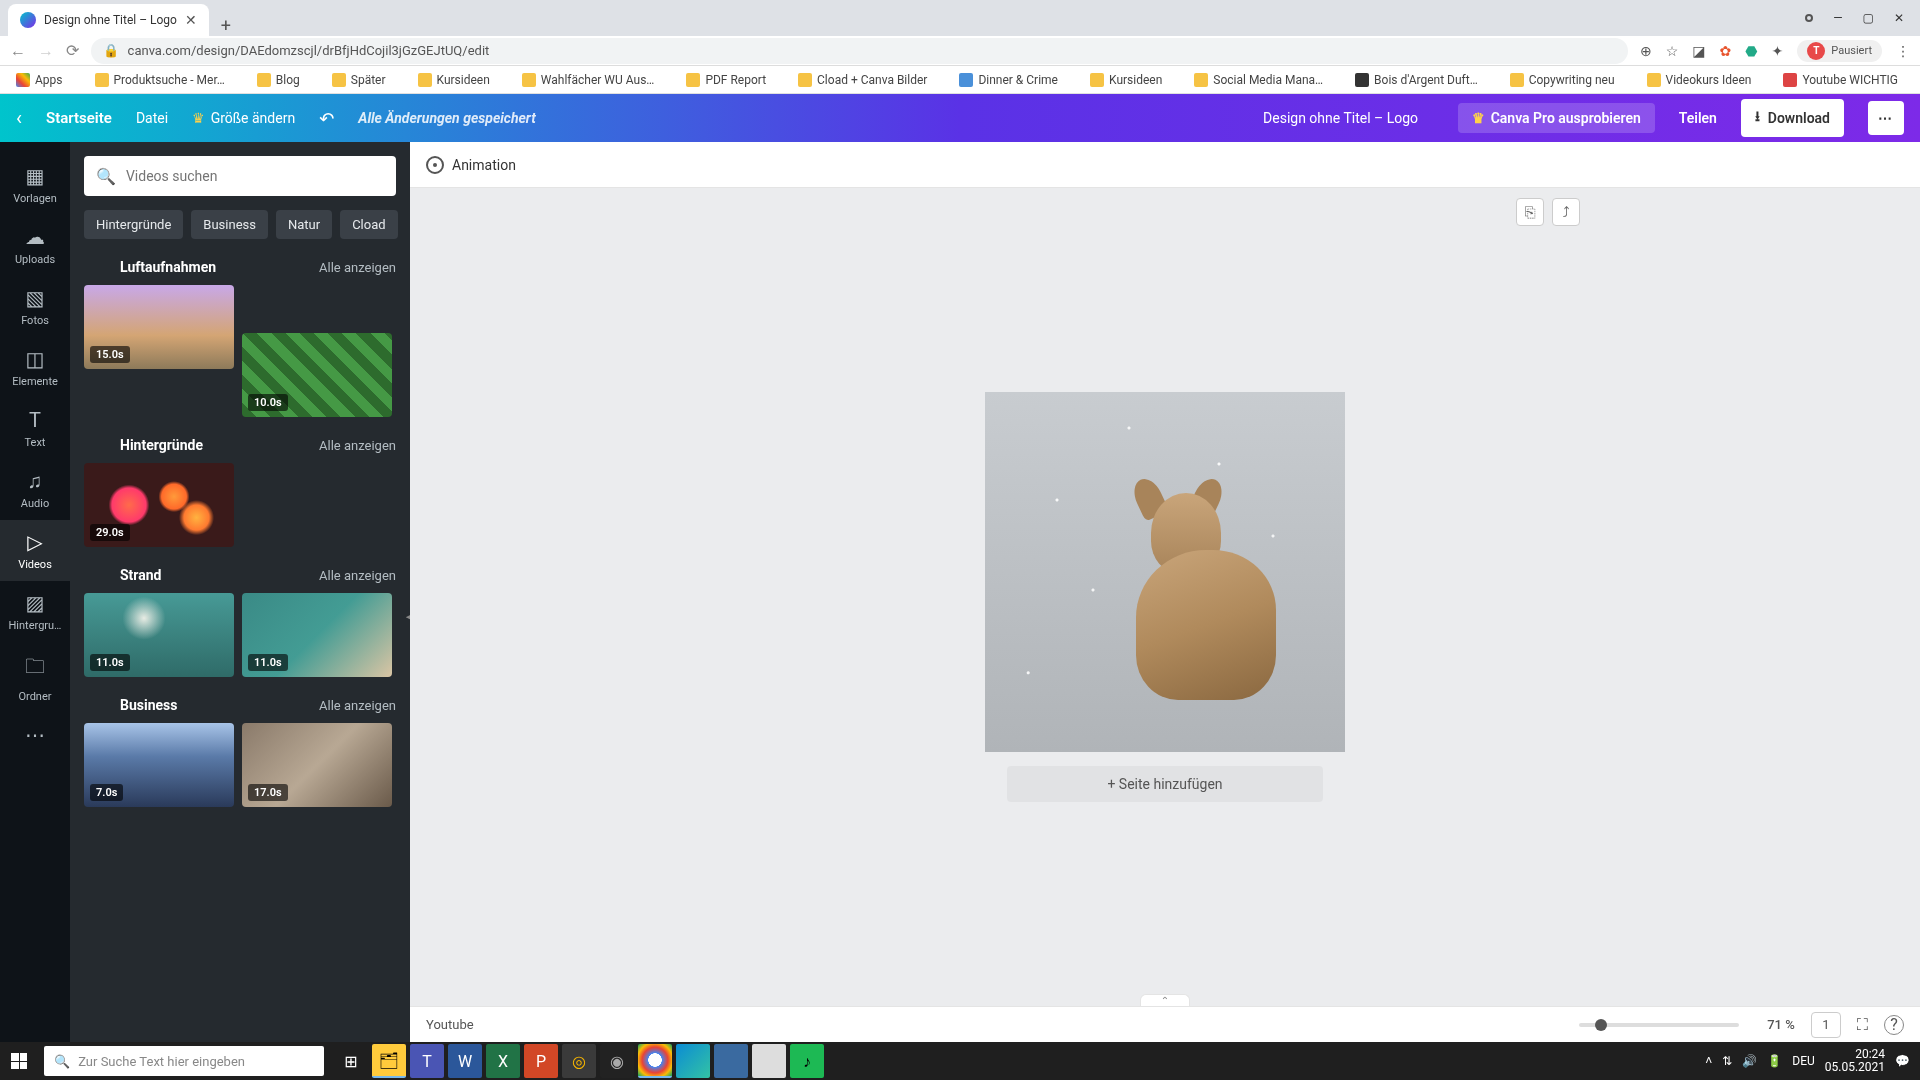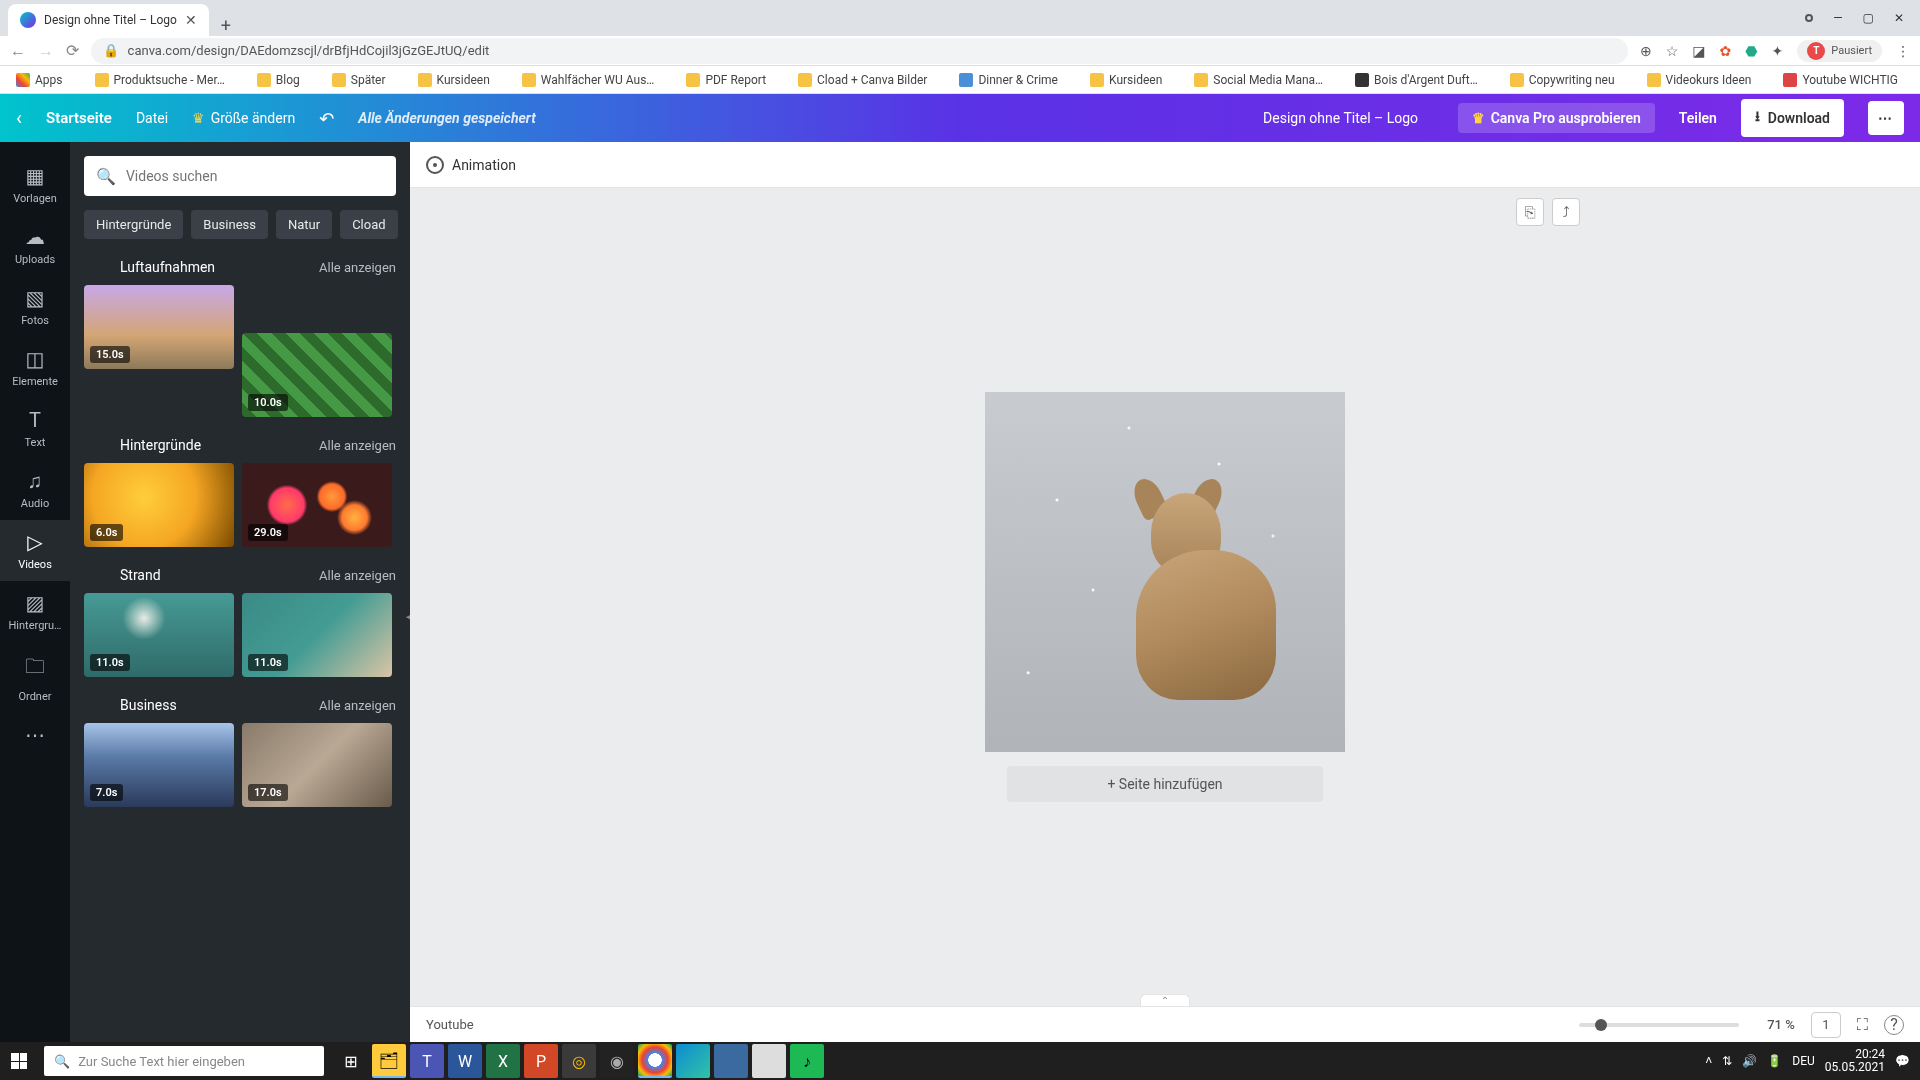--- a/index.html
+++ b/index.html
@@ -49,21 +49,21 @@
 .side-panel { width: 340px; background: #252a2f; color: #fff; padding: 14px; display: flex; flex-direction: column; overflow: hidden; position: relative; }
 .search-wrap { background: #fff; border-radius: 4px; height: 40px; display: flex; align-items: center; padding: 0 12px; gap: 10px; }
 .search-wrap input { border: none; outline: none; flex: 1; font-size: 14px; color: #333; }
 .search-icon { color: #888; }
 .chips { display: flex; gap: 8px; margin-top: 14px; align-items: center; }
 .chip { background: #3a4047; border-radius: 4px; padding: 7px 12px; font-size: 13px; color: #e6e9ec; white-space: nowrap; }
 .chip-next { color: #e6e9ec; margin-left: 4px; cursor: pointer; }
 
 .cat-section { margin-top: 20px; }
 .cat-head { display: flex; justify-content: space-between; align-items: center; margin-bottom: 10px; font-size: 14px; }
-.cat-title { font-weight: 400; padding-left: 36px; }
+.cat-title { font-weight: 700; padding-left: 36px; }
 .cat-all { color: #b4bdc3; font-size: 13px; cursor: pointer; }
 .thumbs { display: flex; gap: 8px; }
 .thumb { position: relative; width: 150px; height: 84px; border-radius: 4px; overflow: hidden; background: #444; cursor: pointer; }
 .thumb .dur { position: absolute; bottom: 6px; left: 6px; background: rgba(0,0,0,0.6); color: #fff; font-size: 11px; padding: 2px 6px; border-radius: 3px; font-weight: 600; }
 .t-aerial1 { background: linear-gradient(180deg,#c8a8e8 0%, #d4a574 60%, #8d7a5a 100%); }
 .t-aerial2 { background: repeating-linear-gradient(45deg,#2d6b2d,#2d6b2d 10px,#459945 10px,#459945 20px); margin-top: 48px; }
 .t-bg1 { background: radial-gradient(circle at 40% 40%, #ffce3a, #f5a623, #7a4a00); }
 .t-bg2 { background: radial-gradient(circle at 30% 50%, #ff6b4a 0%, #ff3a6b 15%, transparent 18%), radial-gradient(circle at 60% 40%, #ff9a3a 0%, #ff6a2a 12%, transparent 15%), radial-gradient(circle at 75% 65%, #ffb340 0%, #ff7a30 10%, transparent 14%), #3a1a1a; }
 .t-beach1 { background: radial-gradient(circle at 40% 30%, #e8ece4 0%, transparent 20%), linear-gradient(180deg,#479a96,#2f6b68); }
 .t-beach2 { background: linear-gradient(135deg,#3a8a86 0%, #439c94 50%, #dac5a4 100%); }
@@ -324,23 +324,20 @@
           </div>
       </div>
     </div>
 
     <div class="cat-section">
       <div class="cat-head">
           <span class="cat-title">Hintergründe</span>
           <span class="cat-all">Alle anzeigen</span>
         </div>
       <div class="thumbs">
-        <div class="thumb t-bg1">
-            <span class="dur">6.0s</span>
-          </div>
         <div class="thumb t-bg2">
             <span class="dur">29.0s</span>
           </div>
       </div>
     </div>
 
     <div class="cat-section">
       <div class="cat-head">
           <span class="cat-title">Strand</span>
           <span class="cat-all">Alle anzeigen</span>

